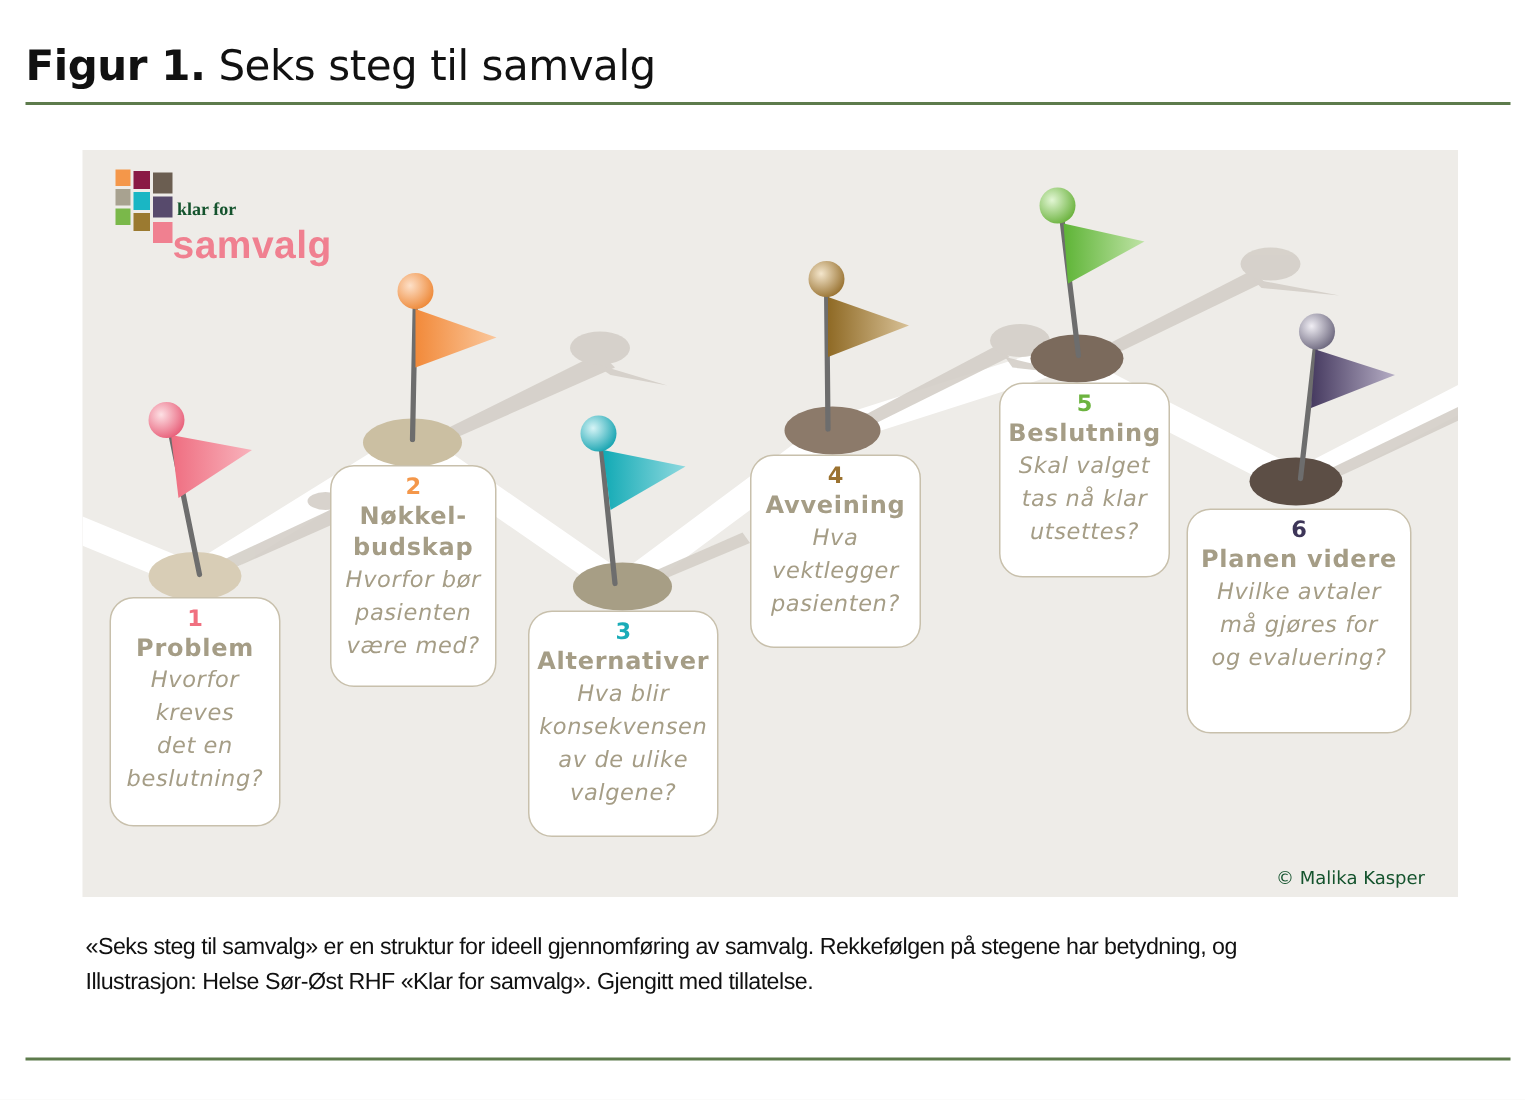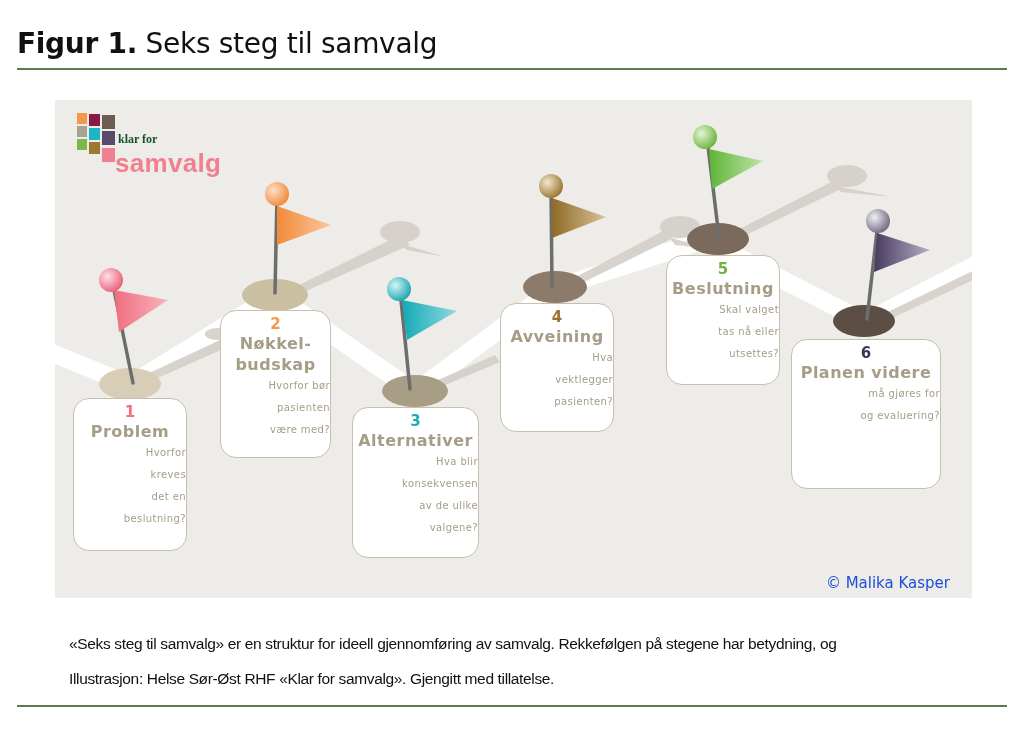--- a/index.html
+++ b/index.html
@@ -7,24 +7,24 @@
   .fig-title { position:absolute; left:17px; top:27px; font-size:28px; color:#111; font-family:"DejaVu Sans", sans-serif; letter-spacing:-0.3px; }
   .fig-title b { font-weight:bold; }
   .rule { position:absolute; left:17px; width:990px; height:2px; background:#5d7b4c; }
   .panel { position:absolute; left:55px; top:100px; width:917px; height:498px; background:#eeece8; overflow:hidden; }
   .panel svg { position:absolute; left:0; top:0; }
   .logo-text-small { position:absolute; left:63px; top:32px; font-family:"Liberation Serif", serif; font-size:12px; color:#14532d;font-weight:bold; }
   .logo-text-big { position:absolute; left:60px; top:48px; font-family:"Liberation Sans", sans-serif; font-weight:bold; font-size:26px; color:#f08090; letter-spacing:0.3px;text-align:right; }
   .box { position:absolute; background:#ffffff; border:1.5px solid #c8c0ac; border-radius:16px; text-align:center; font-family:"DejaVu Sans", sans-serif; color:#a59d86; box-sizing:border-box; padding-top:4px; }
   .box .num { font-weight:bold; font-size:15px; line-height:18px; }
   .box .head { font-weight:bold; font-size:16px; line-height:21px; letter-spacing:0.5px; }
-  .box .q { font-size:10px; line-height:22px; letter-spacing:0.4px;text-align:right; }
-  .credit { position:absolute; right:22px; bottom:6px; font-family:"DejaVu Sans", sans-serif; font-size:15px; color:#1d4ed8; }
+  .box .q { font-style:italic; font-size:15px; line-height:22px; letter-spacing:0.4px; }
+  .credit { position:absolute; right:22px; bottom:6px; font-family:"DejaVu Sans", sans-serif; font-size:12px; color:#14532d; }
   .caption { position:absolute; left:57px; top:621px; width:940px; font-family:"Liberation Sans", sans-serif; font-size:15.5px; line-height:22.5px; color:#111; letter-spacing:-0.35px; }
-  .caption p { margin:12px; }
+  .caption p { margin:0; }
 </style>
 </head>
 <body>
 
 <div class="fig-title">
   <b>Figur 1.</b>
   <span>Seks steg til samvalg</span>
 </div>
 <div class="rule" style="top:68px;"></div>
 
@@ -179,27 +179,28 @@
     <div class="head">Avveining</div>
     <div class="q">Hva</div>
     <div class="q">vektlegger</div>
     <div class="q">pasienten?</div>
   </div>
 
   <div class="box" style="left:611px; top:155px; width:114px; height:130px;">
     <div class="num" style="color:#6cb33f;">5</div>
     <div class="head">Beslutning</div>
     <div class="q">Skal valget</div>
-    <div class="q">tas nå eller</div>
+    <div class="q">tas nå klar</div>
     <div class="q">utsettes?</div>
   </div>
 
   <div class="box" style="left:736px; top:239px; width:150px; height:150px;">
     <div class="num" style="color:#3d3558;">6</div>
     <div class="head">Planen videre</div>
+    <div class="q">Hvilke avtaler</div>
     <div class="q">må gjøres for</div>
     <div class="q">og evaluering?</div>
   </div>
 
   <div class="credit">© Malika Kasper</div>
 </div>
 
 <div class="caption">
   <p>«Seks steg til samvalg» er en struktur for ideell gjennomføring av samvalg. Rekkefølgen på stegene har betydning, og</p>
   <p>Illustrasjon: Helse Sør-Øst RHF «Klar for samvalg». Gjengitt med tillatelse.</p>

